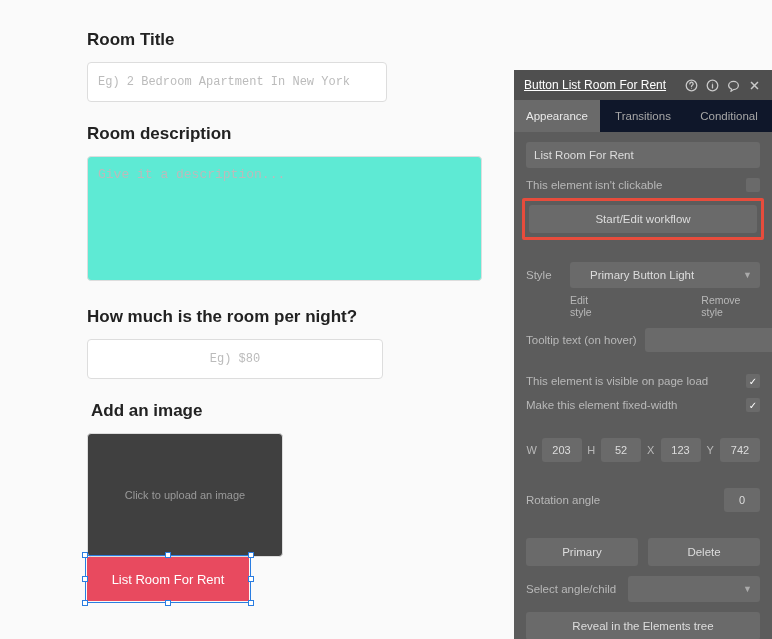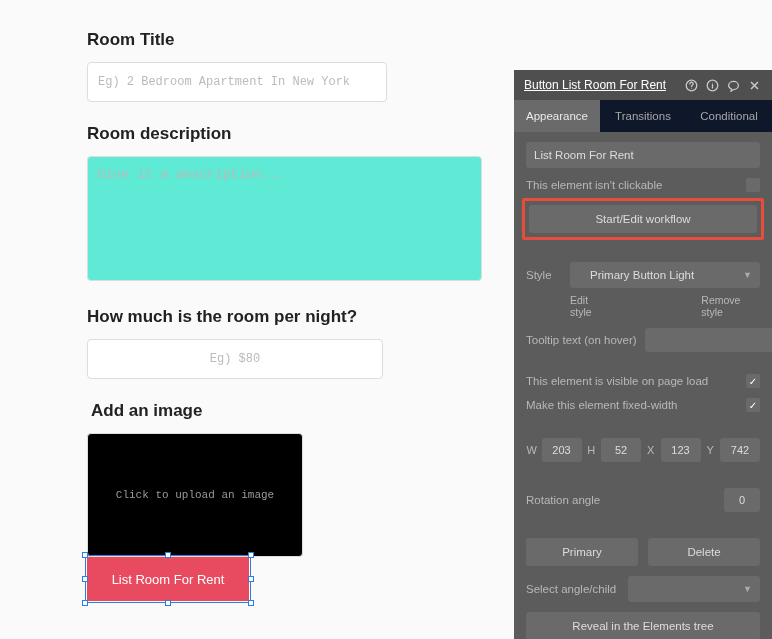--- a/index.html
+++ b/index.html
@@ -48,29 +48,29 @@
   padding: 10px;
   font-family: "Courier New", monospace;
   font-size: 13px;
   color: #666;
   background: #5eead4;
   resize: none;
 }
 .textarea::placeholder { color: #bbb; }
 .gap { height: 22px; }
 .upload-box {
-  width: 216px;
+  width: 196px;
   height: 124px;
   border: 1px solid #ddd;
   border-radius: 4px;
-  background: #000000;
+  background: #404040;
   display: flex;
   align-items: center;
   justify-content: center;
-  font-family: Liberation Mono, monospace;
+  font-family: Liberation Sans, sans-serif;
   font-size: 11px;
   color: #999;
 }
 .list-button-wrap {
   position: absolute;
   left: 87px;
   top: 557px;
   width: 162px;
   height: 44px;
 }

